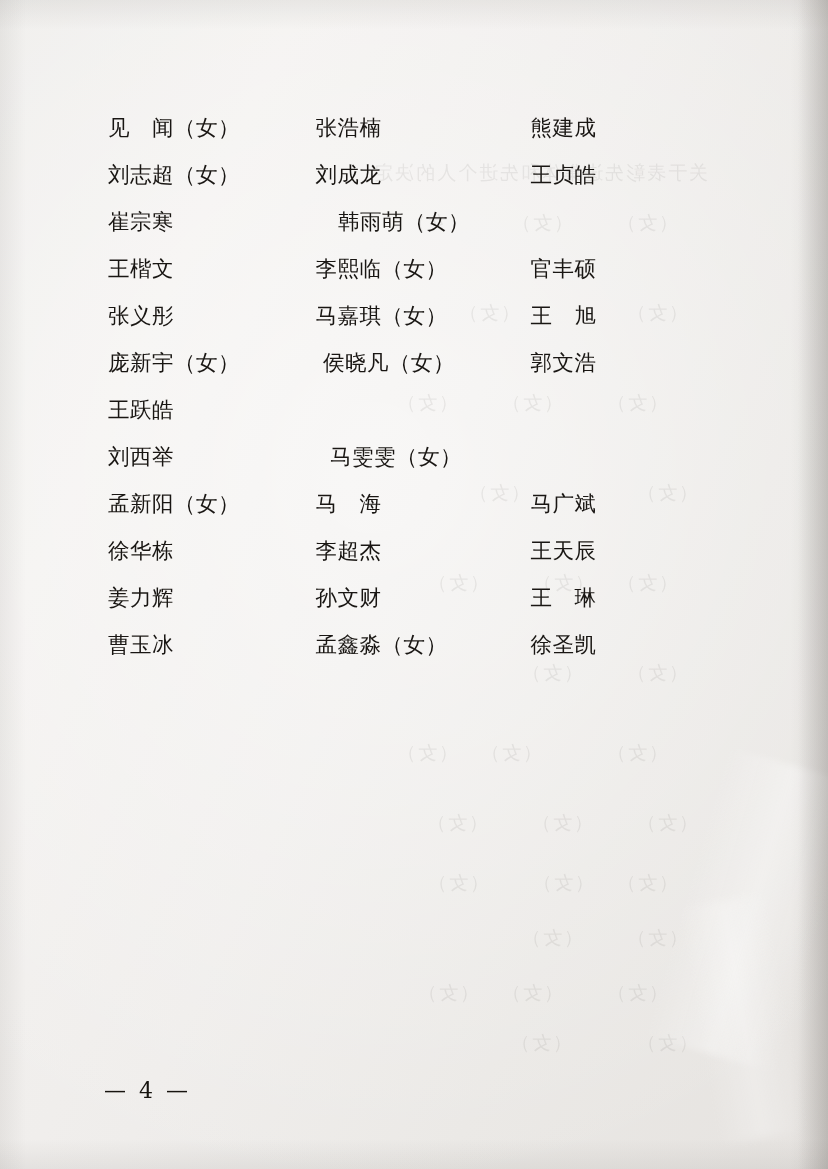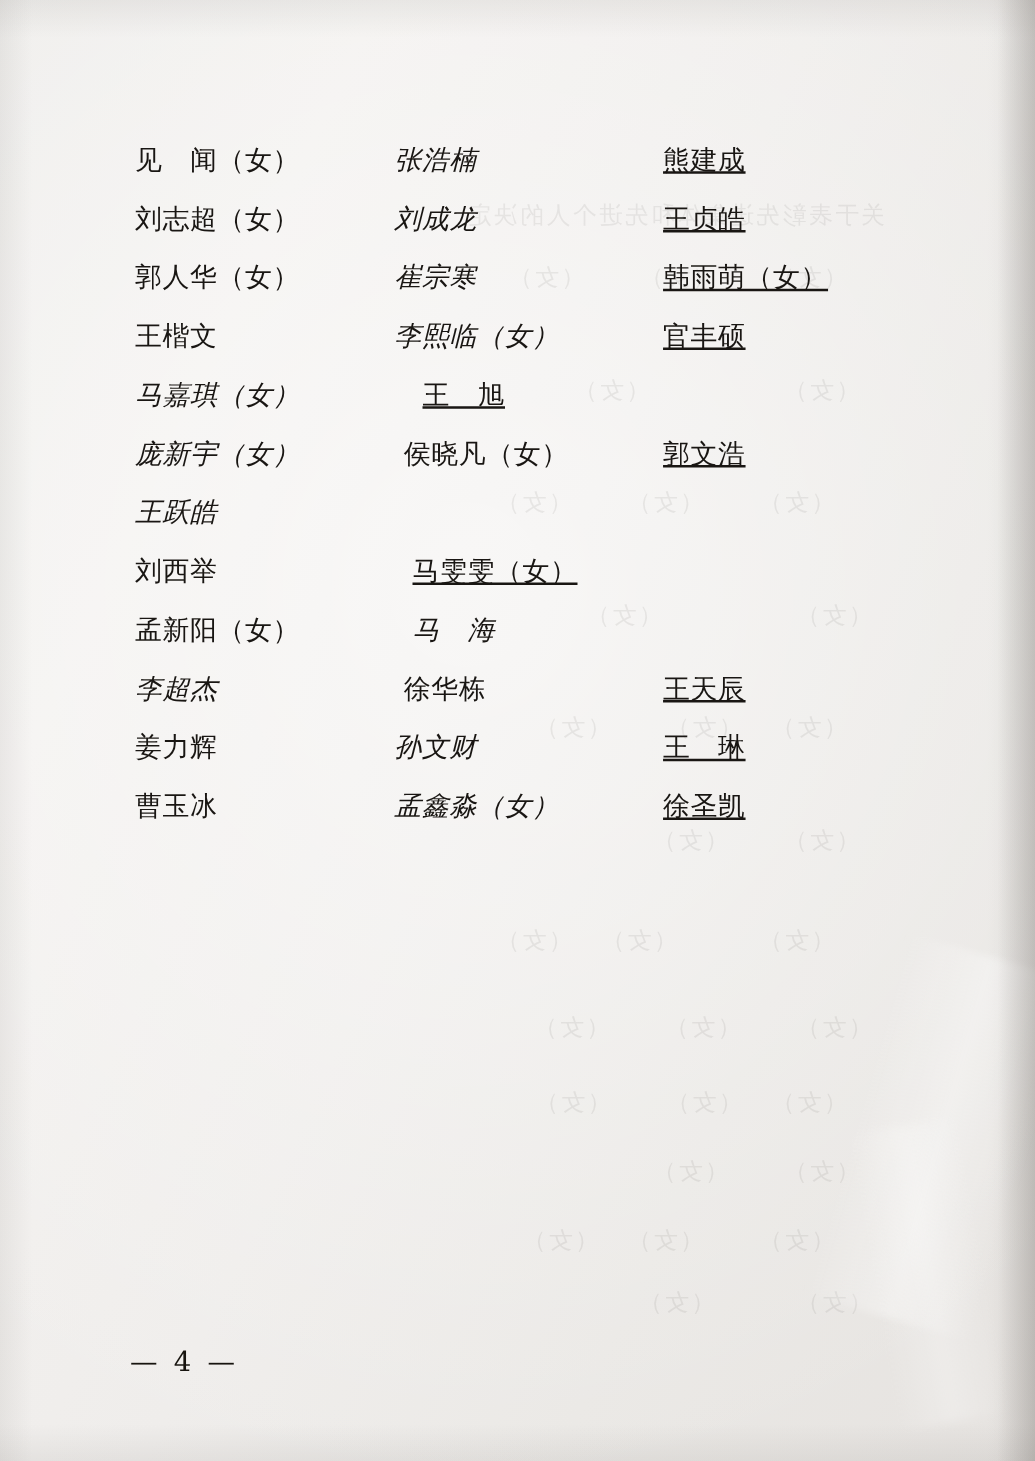--- a/index.html
+++ b/index.html
@@ -68,22 +68,22 @@
     height: 47px;
     align-items: center;
   }
   .cell {
     font-size: 21.5px;
     color: #191613;
     white-space: pre;
     letter-spacing: 0.5px;
   }
   .col-1 { width: 222px; }
-  .col-2 { width: 230px; font-style: italic; }
-  .col-3 { width: 190px; text-decoration: underline; }
+  .col-2 { width: 230px; }
+  .col-3 { width: 190px; }
   .page-number {
     position: absolute;
     left: 104px;
     top: 1078px;
     font-size: 22px;
     color: #17140f;
     letter-spacing: 3px;
     white-space: pre;
   }
   
@@ -145,33 +145,33 @@
       <span class="cell col-3">熊建成</span>
     </div>
 
     <div class="name-row">
       <span class="cell col-1">刘志超（女）</span>
       <span class="cell col-2">刘成龙</span>
       <span class="cell col-3">王贞皓</span>
     </div>
 
     <div class="name-row">
-      <span class="cell col-1">郭人华（女）</span>
       <span class="cell col-2">崔宗寒</span>
       <span class="cell col-3">韩雨萌（女）</span>
     </div>
 
     <div class="name-row">
       <span class="cell col-1">王楷文</span>
       <span class="cell col-2">李熙临（女）</span>
       <span class="cell col-3">官丰硕</span>
     </div>
 
 
     <div class="name-row">
+      <span class="cell col-1">张义彤</span>
       <span class="cell col-2">马嘉琪（女）</span>
       <span class="cell col-3">王　旭</span>
     </div>
 
     <div class="name-row">
       <span class="cell col-2">庞新宇（女）</span>
       <span class="cell col-1">侯晓凡（女）</span>
       <span class="cell col-3">郭文浩</span>
     </div>
 
@@ -180,25 +180,26 @@
     </div>
 
     <div class="name-row">
       <span class="cell col-1">刘西举</span>
       <span class="cell col-3">马雯雯（女）</span>
     </div>
 
     <div class="name-row">
       <span class="cell col-1">孟新阳（女）</span>
       <span class="cell col-2">马　海</span>
-    </div>
-
-    <div class="name-row">
+      <span class="cell col-3">马广斌</span>
+    </div>
+
+    <div class="name-row">
+      <span class="cell col-1">徐华栋</span>
       <span class="cell col-2">李超杰</span>
-      <span class="cell col-1">徐华栋</span>
       <span class="cell col-3">王天辰</span>
     </div>
 
     <div class="name-row">
       <span class="cell col-1">姜力辉</span>
       <span class="cell col-2">孙文财</span>
       <span class="cell col-3">王　琳</span>
     </div>
 
     <div class="name-row">

